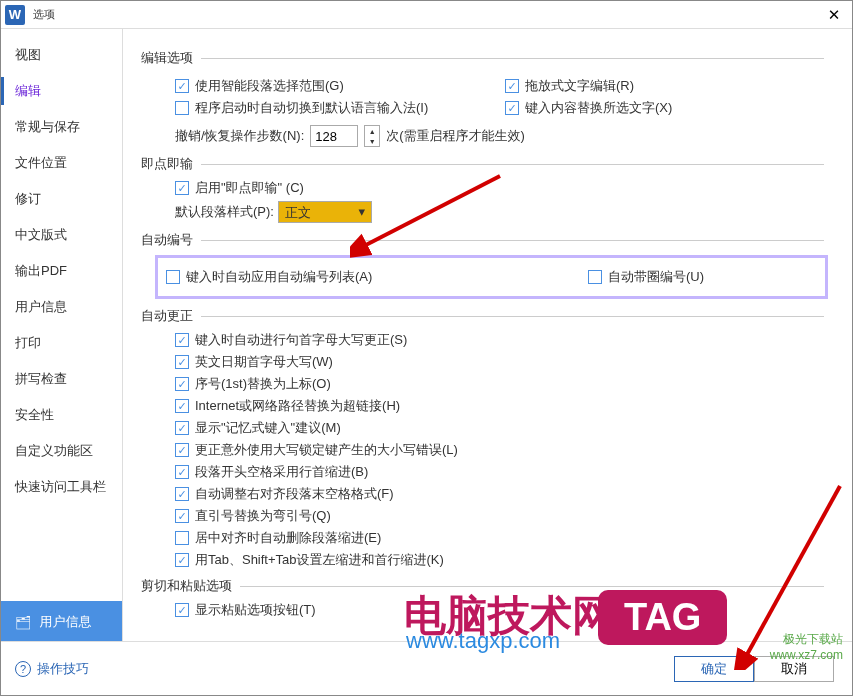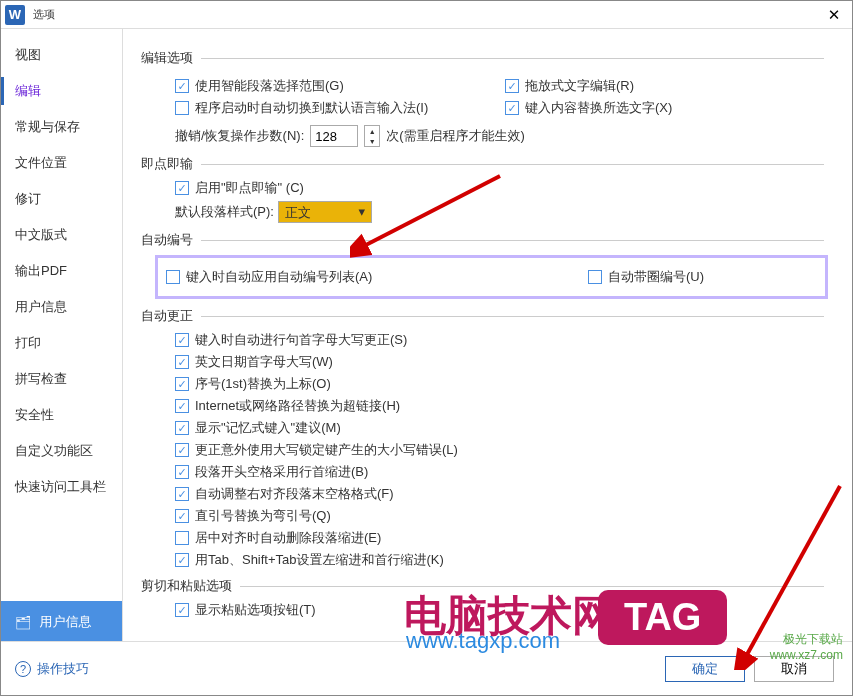--- a/index.html
+++ b/index.html
@@ -29,21 +29,21 @@
 .num-input { width:48px; height:22px; border:1px solid #aaa; padding:0 4px; font-size:13px; margin:0 6px; }
 .spin { width:16px; height:22px; border:1px solid #aaa; display:inline-flex; flex-direction:column; margin-right:6px; }
 .spin-btn { flex:1; font-size:7px; text-align:center; cursor:pointer; line-height:1; display:flex; align-items:center; justify-content:center; }
 .select { height:22px; border:1px solid #aaa; background:#eab308; padding:2px 24px 2px 6px; font-size:13px; margin-left:4px; position:relative; min-width:94px; display:inline-block; cursor:pointer; }
 .select::after { content:"▾"; position:absolute; right:6px; top:2px; }
 .red-box { border:3px solid #c4b5fd; padding:6px 0; margin:0 -4px 2px 14px; display:flex;gap:40px; }
 .red-box .col-l { width:390px; padding-left:4px; }
 .footer { position:absolute; bottom:0; left:0; right:0; height:54px; border-top:1px solid #ddd; display:flex; align-items:center; padding:0 18px 0 14px; background:#fff; }
 .help-link { color:#2b66b5; font-size:13px; cursor:pointer; display:flex; align-items:center; }
 .help-icon { width:16px; height:16px; border:1.5px solid #2b66b5; border-radius:50%; display:inline-flex; align-items:center; justify-content:center; font-size:11px; margin-right:6px; }
-.footer-btns { margin-left:auto; display:flex; gap:9px; }
+.footer-btns { margin-left:auto; display:flex; gap:0; }
 .btn { width:80px; height:26px; border:1px solid #aaa; background:#fff; font-size:13px; cursor:pointer; }
 .btn.primary { border:1px solid #2b66b5; color:#2b66b5; }
 .arrow { position:absolute; pointer-events:none; }
 .watermark1 { position:absolute; left:404px; top:588px; font-size:42px; font-weight:bold; color:#be185d; pointer-events:none; }
 .watermark1-sub { position:absolute; left:406px; top:628px; font-size:22px; color:#2b8ae0; pointer-events:none; }
 .tag-badge { position:absolute; left:598px; top:590px; background:#be185d; color:#fff; font-size:38px; font-weight:bold; padding:6px 26px; border-radius:10px; pointer-events:none; }
 .dl-badge { position:absolute; right:12px; bottom:36px; font-size:12px; color:#5aa94a; pointer-events:none; text-align:right; }
 </style>
 </head>
 <body>

